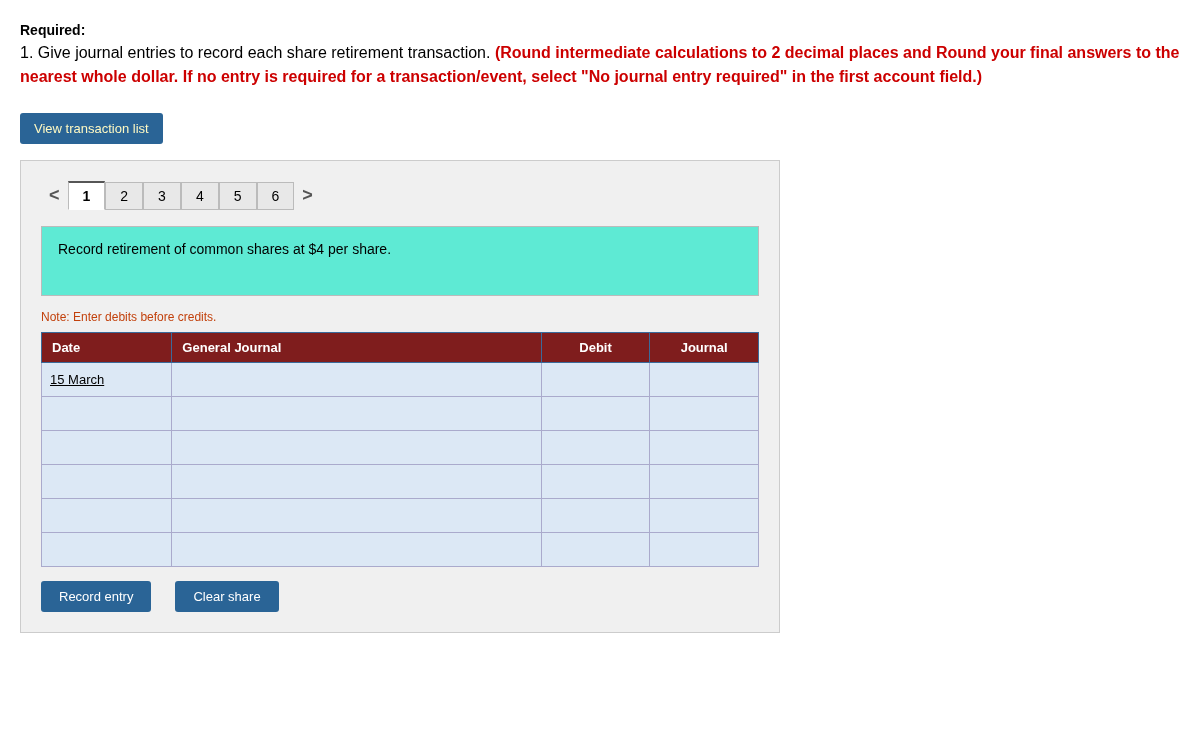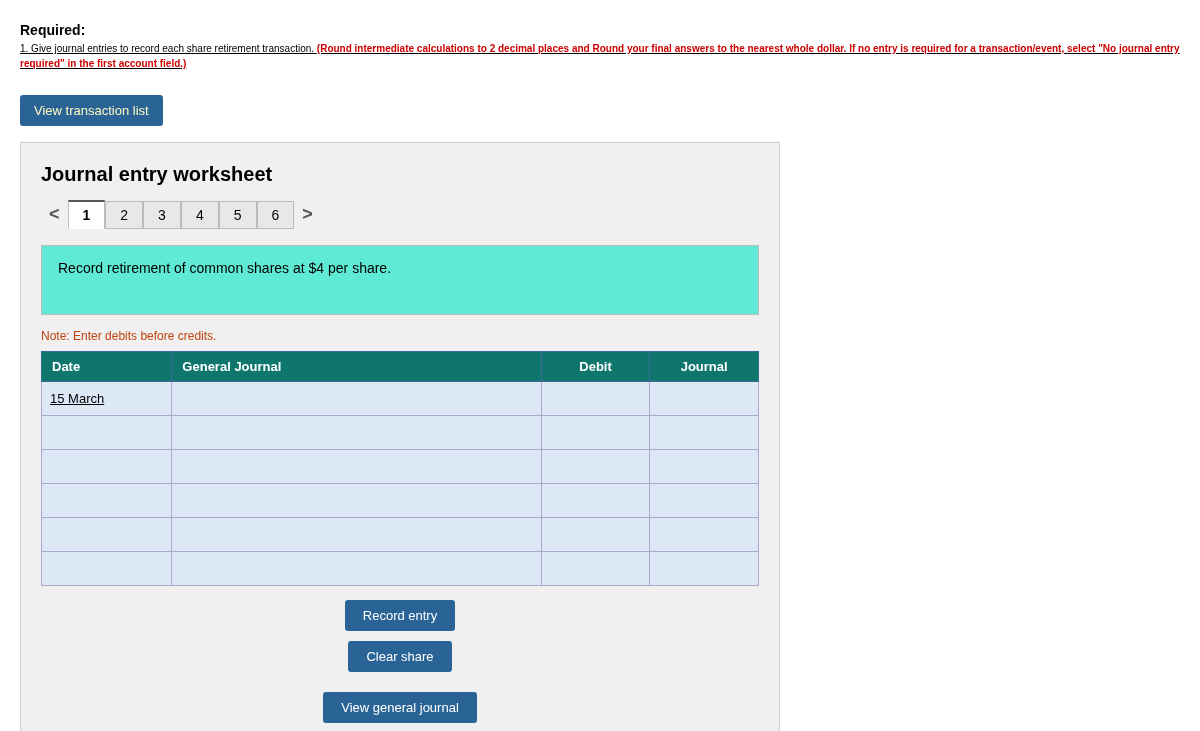--- a/index.html
+++ b/index.html
@@ -12,22 +12,21 @@
     }
     .required-section {
       margin-bottom: 24px;
       line-height: 1.5;
     }
     .required-label {
       font-weight: bold;
       font-size: 14px;
     }
     .instruction-text {
-      font-size: 10px;
-      text-decoration: underline;
+      font-size: 16px;
     }
     .instruction-highlight {
       color: #cc0000;
       font-weight: bold;
     }
     .view-transaction-btn {
       background-color: #2a6496;
       color: #fef9c3;
       border: none;
       padding: 8px 14px;
@@ -91,21 +90,21 @@
       color: #c2410c;
       margin-bottom: 8px;
     }
     .journal-table {
       width: 100%;
       border-collapse: collapse;
       background: #fff;
       margin-bottom: 14px;
     }
     .journal-table th {
-      background: #0f766e;
+      background: #7f1d1d;
       color: #fff;
       border: 1px solid #3a6a9a;
       padding: 7px 10px;
       font-size: 13px;
       font-weight: bold;
       text-align: center;
     }
     .journal-table th.date-col {
       text-align: left;
       width: 120px;
@@ -134,23 +133,21 @@
       width: 100%;
       height: 100%;
       border: none;
       background: transparent;
       padding: 4px 8px;
       font-size: 13px;
       outline: none;
     }
     .buttons-row {
       display: flex;
-      gap: 10px;
-      align-items: center;
-      flex-direction: column;
+      gap: 24px;
     }
     .action-btn {
       background-color: #2a6496;
       color: white;
       border: none;
       padding: 8px 18px;
       font-size: 13px;
       cursor: pointer;
       border-radius: 3px;
     }
@@ -167,21 +164,20 @@
   <div class="required-label">Required:</div>
   <div class="instruction-text">
     <span>1. Give journal entries to record each share retirement transaction.</span>
     <span class="instruction-highlight">(Round intermediate calculations to 2 decimal places and Round your final answers to the nearest whole dollar. If no entry is required for a transaction/event, select "No journal entry required" in the first account field.)</span>
   </div>
 </div>
 
 <button class="view-transaction-btn">View transaction list</button>
 
 <div class="worksheet-container">
-  <div class="worksheet-title">Journal entry worksheet</div>
 
   <div class="tabs-row">
     <button class="tab-nav-btn">&lt;</button>
     <div class="tab-item active">1</div>
     <div class="tab-item">2</div>
     <div class="tab-item">3</div>
     <div class="tab-item">4</div>
     <div class="tab-item">5</div>
     <div class="tab-item">6</div>
     <button class="tab-nav-btn">&gt;</button>
@@ -239,18 +235,17 @@
         <td><input type="text" style=""></td>
         <td><input type="text" style=""></td>
       </tr>
     </tbody>
   </table>
 
   <div class="buttons-row">
     <button class="action-btn">Record entry</button>
     <button class="action-btn">Clear share</button>
     <div class="spacer"></div>
-    <button class="action-btn">View general journal</button>
   </div>
 </div>
 
 
 
 
 </body></html>

